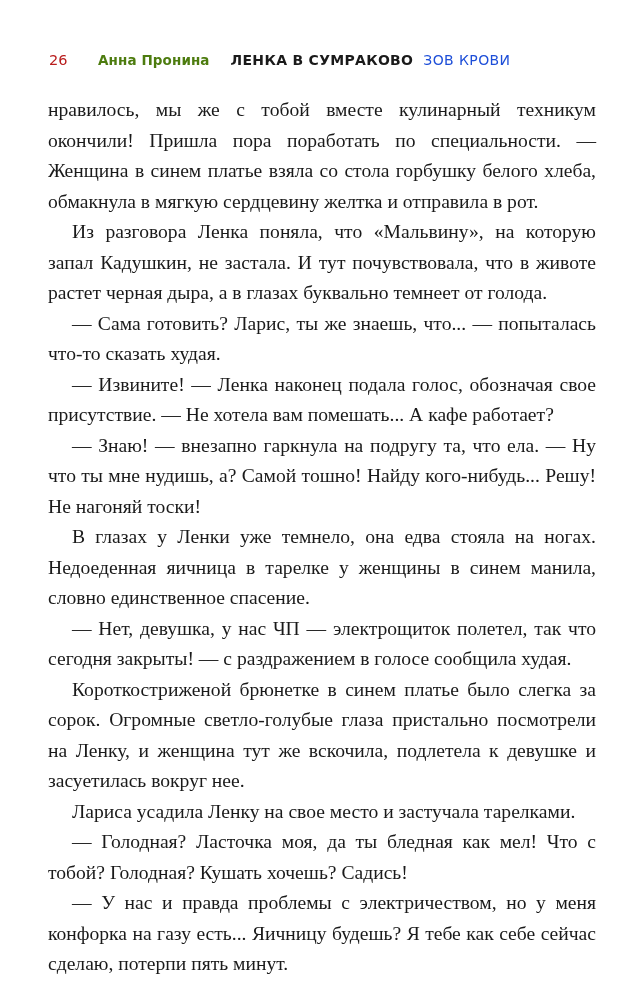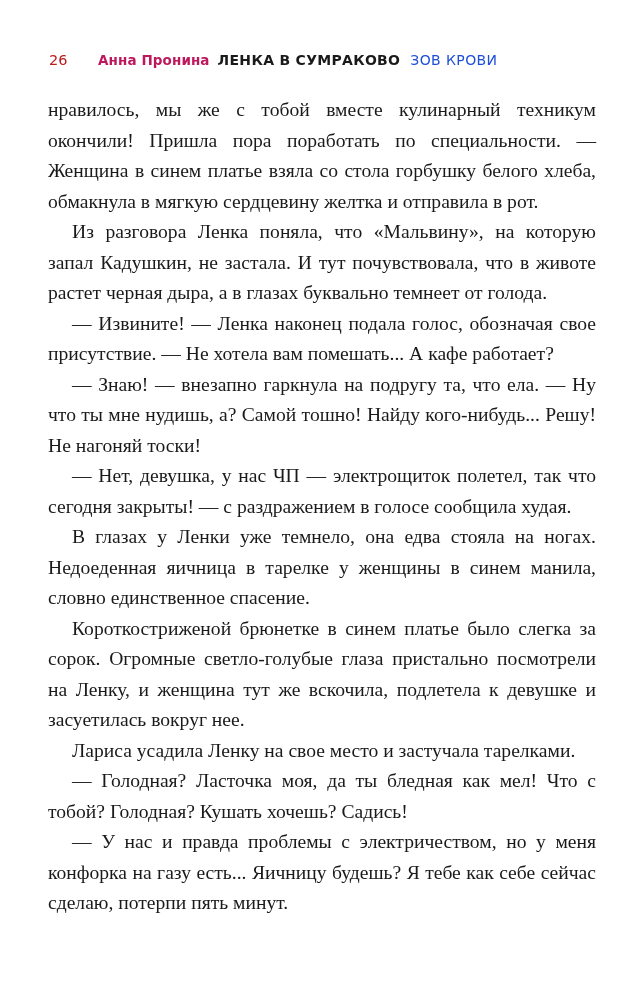--- a/index.html
+++ b/index.html
@@ -27,29 +27,29 @@
       white-space: nowrap;
     }
     .page-number {
       font-weight: normal;
       color: #b91c1c;
       width: 33px;
       margin-right: 0;
     }
     .author {
       font-weight: bold;
-      color: #be185d;
+      color: #4d7c0f;
       margin-left: 16px;
       letter-spacing: 0.1px;
       font-size: 13.5px;
     }
     .book-title {
       font-weight: bold;
       color: #1a1a1a;
-      margin-left: 8px;
+      margin-left: 21px;
       letter-spacing: 0.3px;
       font-size: 14px;
     }
     .series-title {
       color: #1d4ed8;
       margin-left: 10px;
       letter-spacing: 0.4px;
       font-size: 14px;
     }
     .text-body {
@@ -78,22 +78,23 @@
 <div class="running-head">
   <span class="page-number">26</span>
   <span class="author">Анна Пронина</span>
   <span class="book-title">ЛЕНКА В СУМРАКОВО</span>
   <span class="series-title">ЗОВ КРОВИ</span>
 </div>
 
 <div class="text-body">
   <p class="para no-indent">нравилось, мы же с тобой вместе кулинарный техникум окончили! Пришла пора поработать по специальности. — Женщина в синем платье взяла со стола горбушку белого хлеба, обмакнула в мягкую сердцевину желтка и отправила в рот.</p>
   <p class="para">Из разговора Ленка поняла, что «Мальвину», на которую запал Кадушкин, не застала. И тут почувствовала, что в животе растет черная дыра, а в глазах буквально темнеет от голода.</p>
+  <p class="para">— Сама готовить? Ларис, ты же знаешь, что... — попыталась что-то сказать худая.</p>
   <p class="para">— Извините! — Ленка наконец подала голос, обозначая свое присутствие. — Не хотела вам помешать... А кафе работает?</p>
   <p class="para">— Знаю! — внезапно гаркнула на подругу та, что ела. — Ну что ты мне нудишь, а? Самой тошно! Найду кого-нибудь... Решу! Не нагоняй тоски!</p>
+  <p class="para">В глазах у Ленки уже темнело, она едва стояла на ногах. Недоеденная яичница в тарелке у женщины в синем манила, словно единственное спасение.</p>
   <p class="para">— Нет, девушка, у нас ЧП — электрощиток полетел, так что сегодня закрыты! — с раздражением в голосе сообщила худая.</p>
-  <p class="para">В глазах у Ленки уже темнело, она едва стояла на ногах. Недоеденная яичница в тарелке у женщины в синем манила, словно единственное спасение.</p>
   <p class="para">Короткостриженой брюнетке в синем платье было слегка за сорок. Огромные светло-голубые глаза пристально посмотрели на Ленку, и женщина тут же вскочила, подлетела к девушке и засуетилась вокруг нее.</p>
   <p class="para">Лариса усадила Ленку на свое место и застучала тарелками.</p>
   <p class="para">— Голодная? Ласточка моя, да ты бледная как мел! Что с тобой? Голодная? Кушать хочешь? Садись!</p>
   <p class="para">— У нас и правда проблемы с электричеством, но у меня конфорка на газу есть... Яичницу будешь? Я тебе как себе сейчас сделаю, потерпи пять минут.</p>
 
 </div>
 
 </body></html>

